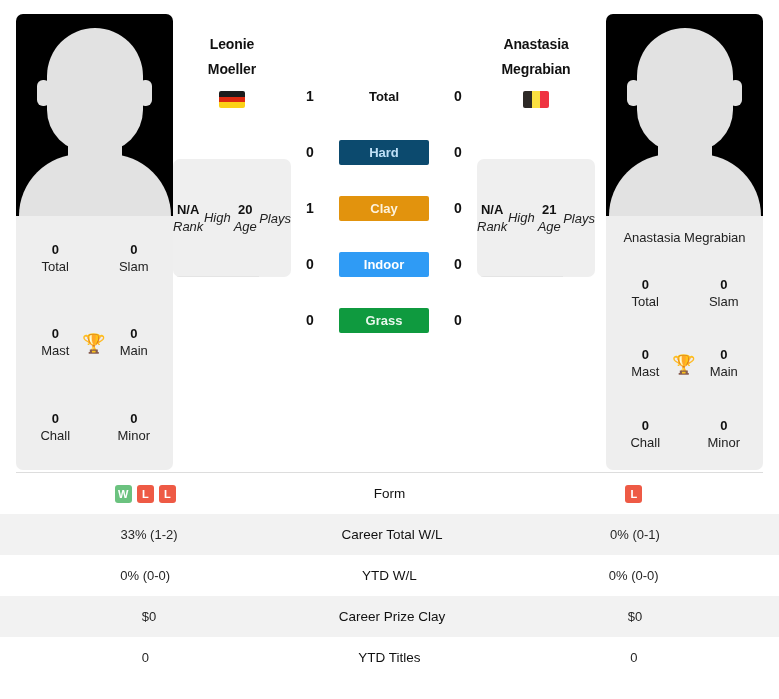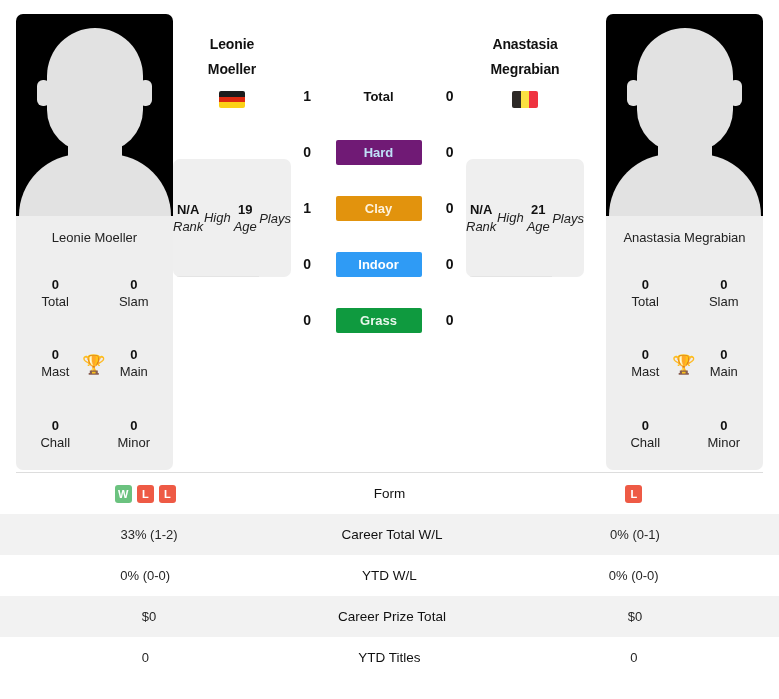--- a/index.html
+++ b/index.html
@@ -276,21 +276,20 @@
   <div class="top">
 
     <div class="photo-card">
       <div class="photo">
         <div class="sil-head"></div>
         <div class="sil-ear-l"></div>
         <div class="sil-ear-r"></div>
         <div class="sil-neck"></div>
         <div class="sil-body"></div>
       </div>
-      <div class="photo-name">Leonie Moeller</div>
       <div class="titles-grid">
         <div class="titles-row">
           <div class="title-cell">
             <div class="num">0</div>
             <div class="lbl">Total</div>
           </div>
           <div class="title-cell">
             <div class="num">0</div>
             <div class="lbl">Slam</div>
           </div>
@@ -332,39 +331,39 @@
       <div class="info-card" style="margin-left:0; margin-top:27px;">
         <div class="info-row">
           <div class="v">N/A</div>
           <div class="k">Rank</div>
         </div>
         <div class="info-row">
           <div class="v"></div>
           <div class="k">High</div>
         </div>
         <div class="info-row">
-          <div class="v">19</div>
+          <div class="v">20</div>
           <div class="k">Age</div>
         </div>
         <div class="info-row">
           <div class="v"></div>
           <div class="k">Plays</div>
         </div>
       </div>
     </div>
 
     <div class="surfaces">
       <div class="srow">
         <div class="sc">1</div>
         <div class="badge plain">Total</div>
         <div class="sc">0</div>
       </div>
       <div class="srow">
         <div class="sc">0</div>
-        <div class="badge" style="background:#701a75;color:#bfe0f7">Hard</div>
+        <div class="badge" style="background:#0c4a6e;color:#bfe0f7">Hard</div>
         <div class="sc">0</div>
       </div>
       <div class="srow">
         <div class="sc">1</div>
         <div class="badge" style="background:#e2930d;color:#fdf2dd">Clay</div>
         <div class="sc">0</div>
       </div>
       <div class="srow">
         <div class="sc">0</div>
         <div class="badge" style="background:#2f9bf5;color:#ffffff">Indoor</div>
@@ -400,21 +399,21 @@
           <div class="v">21</div>
           <div class="k">Age</div>
         </div>
         <div class="info-row">
           <div class="v"></div>
           <div class="k">Plays</div>
         </div>
       </div>
     </div>
 
-    <div class="photo-card" style="margin-left:22px">
+    <div class="photo-card" style="margin-left:11px">
       <div class="photo">
         <div class="sil-head"></div>
         <div class="sil-ear-l"></div>
         <div class="sil-ear-r"></div>
         <div class="sil-neck"></div>
         <div class="sil-body"></div>
       </div>
       <div class="photo-name">Anastasia Megrabian</div>
       <div class="titles-grid">
         <div class="titles-row">
@@ -477,21 +476,21 @@
   </div>
 
   <div class="trow">
     <div class="tcell">0% (0-0)</div>
     <div class="tcell mid">YTD W/L</div>
     <div class="tcell">0% (0-0)</div>
   </div>
 
   <div class="trow alt">
     <div class="tcell">$0</div>
-    <div class="tcell mid">Career Prize Total</div>
+    <div class="tcell mid">Career Prize Clay</div>
     <div class="tcell">$0</div>
   </div>
 
   <div class="trow">
     <div class="tcell">0</div>
     <div class="tcell mid">YTD Titles</div>
     <div class="tcell">0</div>
   </div>
 
 </div>

